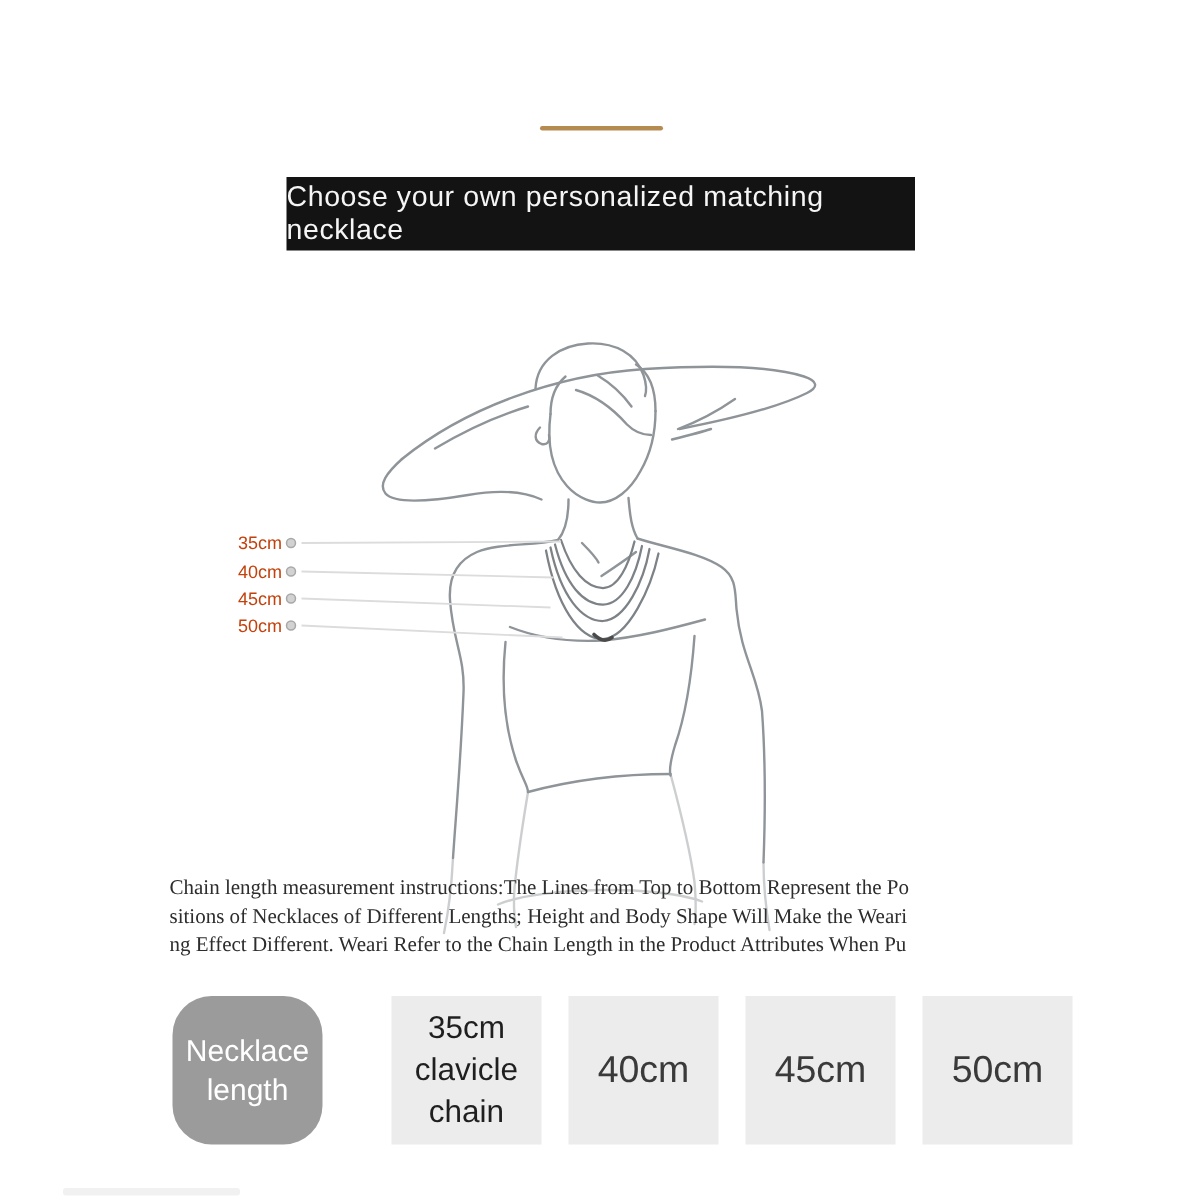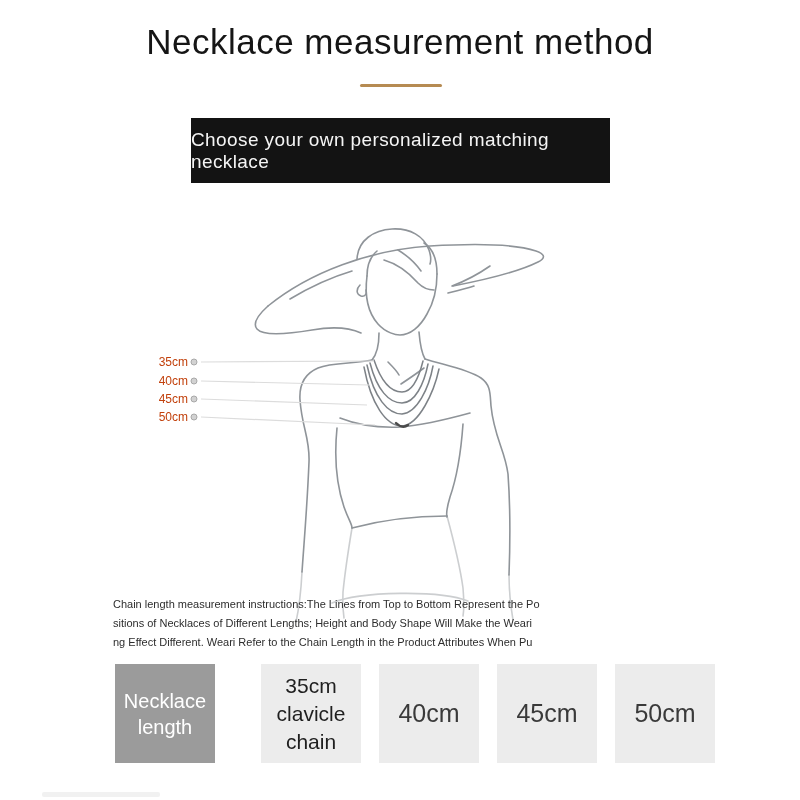--- a/index.html
+++ b/index.html
@@ -9,55 +9,53 @@
   }
   .title{
     position:absolute;top:22px;left:0;width:800px;text-align:center;
     font-size:35px;font-weight:500;color:#151515;letter-spacing:.5px;
   }
   .divider{
     position:absolute;top:84px;left:360px;width:82px;height:3px;
     border-radius:2px;
   }
   .banner{
-    position:absolute;top:118px;left:191px;width:419px;height:65px;
+    position:absolute;top:118px;left:191px;width:419px;height:49px;
     display:flex;align-items:center;justify-content:center;
     font-size:19px;letter-spacing:.4px;
   }
   .figure-svg{position:absolute;top:0;left:0;}
   .len-label{
     position:absolute;width:52px;height:20px;line-height:20px;
     text-align:right;font-size:12px;font-weight:400;color:#c2410c;
   }
   .instructions{
     position:absolute;top:583px;left:113px;width:584px;
-    font-family:Liberation Sans, sans-serif;font-size:11px;line-height:19px;
+    font-family:Liberation Serif, serif;font-size:14px;line-height:19px;
     color:#2d2d2d;
-    margin-top:12px;
   }
   .size-row{position:absolute;top:664px;left:115px;display:flex;}
   .size-box{
     width:100px;height:99px;margin-right:18px;
     display:flex;align-items:center;justify-content:center;text-align:center;
   }
   .size-box.header{color:#ffffff;font-size:20px;line-height:26px;}
   .size-box.opt-first{font-size:21px;line-height:28px;color:#1f1f1f;margin-left:28px;}
   .size-box.opt{font-size:25px;color:#3a3a3a;}
   .size-box .inner{padding:0 4px;}
   .crop-artifact{
     position:absolute;top:792px;left:42px;width:118px;height:5px;
     background:#f1f1f1;border-radius:2px;
   }
 </style>
 </head>
 <body>
 
 <div class="canvas">
 
-  <div class="title">Necklace measurement method</div>
 
   <div class="divider" id="gold-divider" style="background: rgb(182, 139, 82);"></div>
 
   <div class="banner" id="banner" style="background: rgb(19, 19, 19); color: rgb(245, 245, 245);">
     <span>Choose your own personalized matching necklace</span>
   </div>
 
   <svg class="figure-svg" width="800" height="800" viewBox="0 0 800 800">
     <g fill="none" stroke="#8f9499" stroke-width="1.6" stroke-linecap="round">
 
@@ -121,21 +119,21 @@
   <div class="len-label" style="top:389px;left:136px">45cm</div>
   <div class="len-label" style="top:407px;left:136px">50cm</div>
 
   <div class="instructions">
     <div>Chain length measurement instructions:The Lines from Top to Bottom Represent the Po</div>
     <div>sitions of Necklaces of Different Lengths; Height and Body Shape Will Make the Weari</div>
     <div>ng Effect Different. Weari Refer to the Chain Length in the Product Attributes When Pu</div>
   </div>
 
   <div class="size-row">
-    <div class="size-box header" id="size-header" style="background: rgb(155, 155, 155);">
+    <div class="size-box header" id="size-header" style="background: rgb(155, 155, 155); border-radius: 26px;">
       <div class="inner">Necklace length</div>
     </div>
     <div class="size-box opt-first" style="background: rgb(236, 236, 236);">
       <div class="inner">35cm clavicle chain</div>
     </div>
     <div class="size-box opt" style="background: rgb(236, 236, 236);">
       <div class="inner">40cm</div>
     </div>
     <div class="size-box opt" style="background: rgb(236, 236, 236);">
       <div class="inner">45cm</div>

